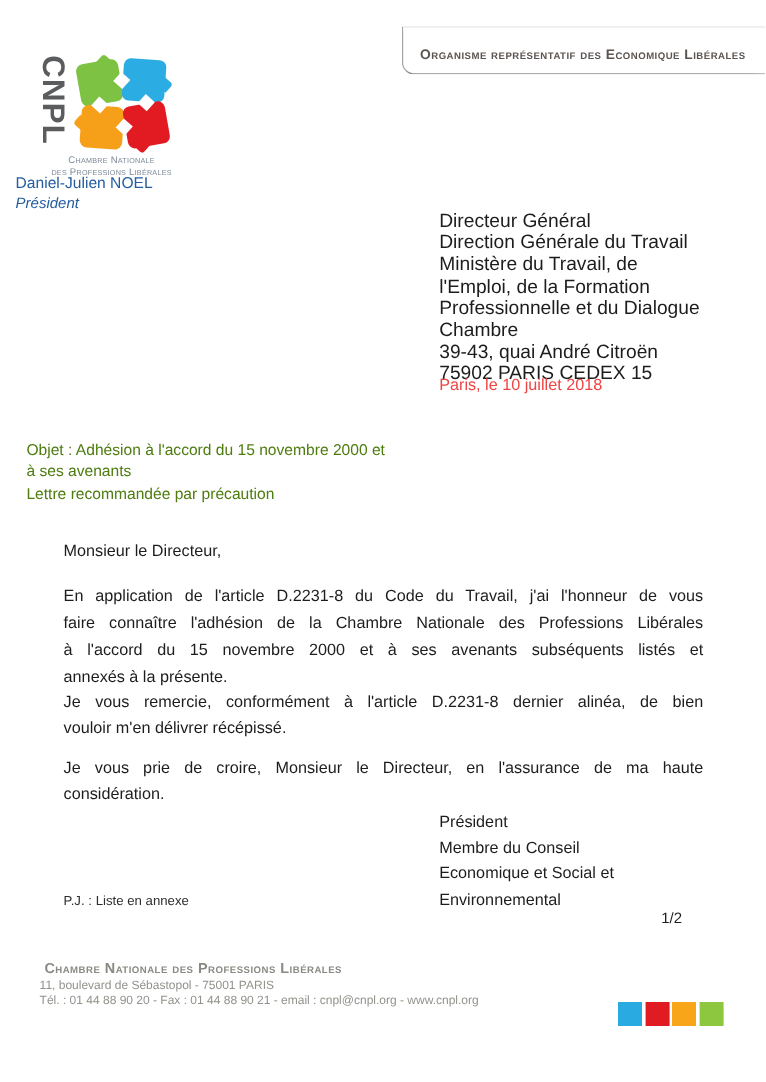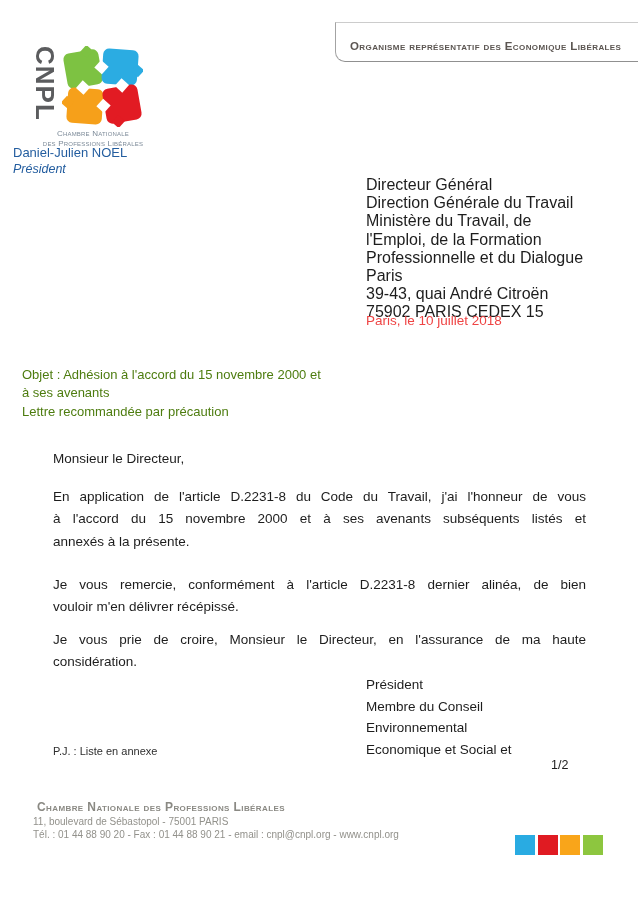--- a/index.html
+++ b/index.html
@@ -89,55 +89,56 @@
     <div class="name">Daniel-Julien NOEL</div>
     <div class="title">Président</div>
   </div>
 
   <div class="recipient">
     <div>Directeur Général</div>
     <div>Direction Générale du Travail</div>
     <div>Ministère du Travail, de</div>
     <div>l'Emploi, de la Formation</div>
     <div>Professionnelle et du Dialogue</div>
-    <div>Paris</div>
+    <div>Chambre</div>
     <div>39-43, quai André Citroën</div>
     <div>75902 PARIS CEDEX 15</div>
   </div>
   <div class="dateline">Paris, le 10 juillet 2018</div>
 
   <div class="subject">
     <div>Objet : Adhésion à l'accord du 15 novembre 2000 et</div>
     <div>à ses avenants</div>
     <div>Lettre recommandée par précaution</div>
   </div>
 
   <div class="salutation">Monsieur le Directeur,</div>
 
   <div class="para p1">
     <div class="just">En application de l'article D.2231-8 du Code du Travail, j'ai l'honneur de vous</div>
+    <div class="just">faire connaître l'adhésion de la Chambre Nationale des Professions Libérales</div>
     <div class="just">à l'accord du 15 novembre 2000 et à ses avenants subséquents listés et</div>
     <div>annexés à la présente.</div>
   </div>
 
   <div class="para p2">
     <div class="just">Je vous remercie, conformément à l'article D.2231-8 dernier alinéa, de bien</div>
     <div>vouloir m'en délivrer récépissé.</div>
   </div>
 
   <div class="para p3">
     <div class="just">Je vous prie de croire, Monsieur le Directeur, en l'assurance de ma haute</div>
     <div>considération.</div>
   </div>
 
   <div class="signature">
     <div>Président</div>
     <div>Membre du Conseil</div>
+    <div>Economique et Social et</div>
     <div>Environnemental</div>
-    <div>Economique et Social et</div>
   </div>
 
   <div class="pj">P.J. : Liste en annexe</div>
   <div class="pagenum">1/2</div>
 
   <div class="footer">
     <div class="f-org">Chambre Nationale des Professions Libérales</div>
     <div class="f-addr">11, boulevard de Sébastopol - 75001 PARIS</div>
     <div class="f-contact">Tél. : 01 44 88 90 20 - Fax : 01 44 88 90 21 - email : cnpl@cnpl.org - www.cnpl.org</div>
   </div>

